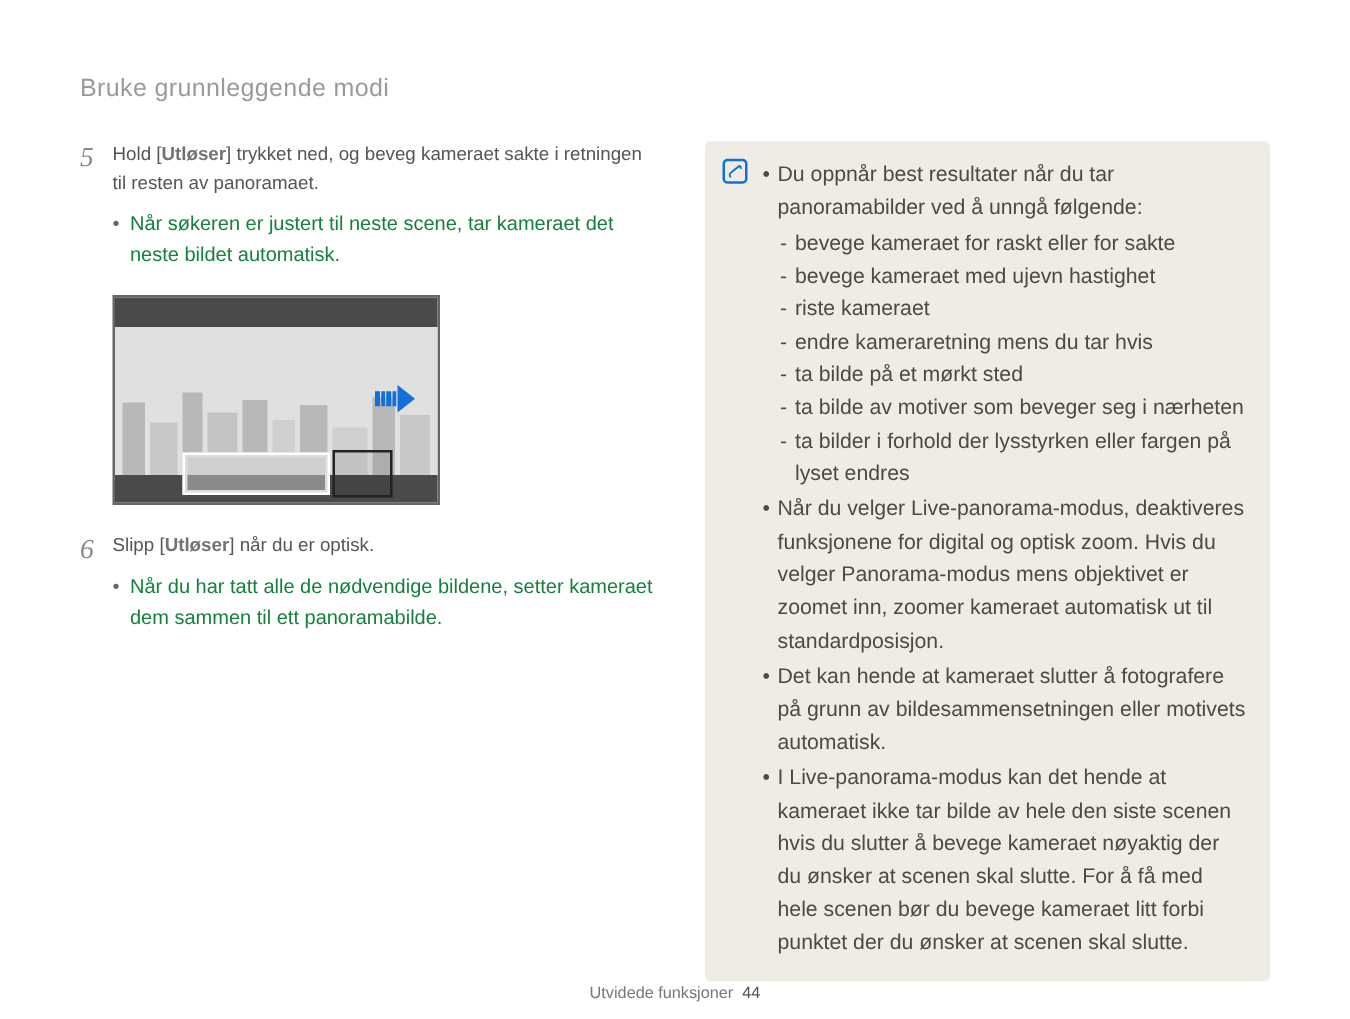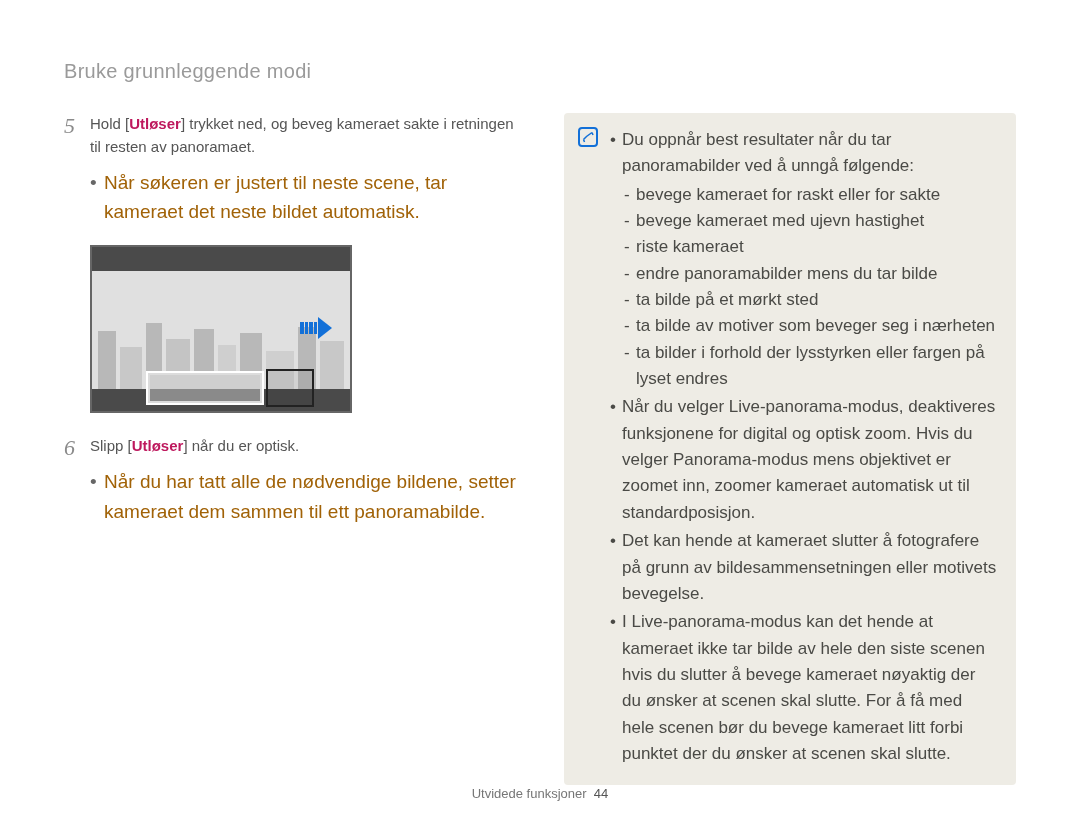--- a/index.html
+++ b/index.html
@@ -6,23 +6,23 @@
   html, body { width: 1080px; height: 815px; background: #fff; font-family: Arial, Helvetica, sans-serif; color: #5a5a5a; }
   .page { width: 1080px; height: 815px; position: relative; padding: 60px 64px 15px 64px; }
   .heading { font-size: 20px; font-weight: 300; color: #9a9a9a; letter-spacing: 0.3px; margin-bottom: 30px; }
   .cols { display: flex; gap: 40px; }
   .col-left { width: 460px; }
   .col-right { flex: 1; }
   .step { display: flex; margin-bottom: 18px; }
   .step-num { font-style: italic; font-family: Georgia, 'Times New Roman', serif; font-size: 22px; color: #8a8a8a; width: 26px; flex-shrink: 0; line-height: 1.2; }
   .step-body { flex: 1; }
   .step-title { font-size: 15px; color: #555; line-height: 1.5; }
-  .step-title .bold { font-weight: 700; color: #be185d; }
+  .step-title .bold { font-weight: 700; color: #737373; }
   .sub-list { list-style: none; margin-top: 10px; }
-  .sub-list li { position: relative; padding-left: 14px; font-size: 19px; color: #a16207; line-height: 1.55; }
+  .sub-list li { position: relative; padding-left: 14px; font-size: 16px; color: #15803d; line-height: 1.55; }
   .sub-list li::before { content: "•"; position: absolute; left: 0; top: 0; color: #666; }
   .illustration { width: 262px; height: 168px; margin: 12px 0 22px 26px; position: relative; background: #fff; }
   .illu-frame { position: absolute; inset: 0; border: 2px solid #666; }
   .sky { position: absolute; left: 2px; right: 2px; top: 2px; bottom: 24px; background: linear-gradient(#4a4a4a 0 24px, #e0e0e0 24px 100%); }
   .skyline { position: absolute; left: 2px; right: 2px; bottom: 24px; height: 80px; }
   .bldg { position: absolute; bottom: 0; background: #b8b8b8; }
   .b1 { left: 6px; width: 18px; height: 58px; }
   .b2 { left: 28px; width: 22px; height: 42px; background:#c8c8c8; }
   .b3 { left: 54px; width: 16px; height: 66px; }
   .b4 { left: 74px; width: 24px; height: 50px; background:#c4c4c4;}
@@ -127,28 +127,28 @@
               <path d="M3 17 L9 11 L20 3 M3 17 L5 22 M20 3 L22 8"></path>
             </svg>
         </div>
         <ul>
           <li>
             <span>Du oppnår best resultater når du tar panoramabilder ved å unngå følgende:</span>
             <ul class="dash-list">
               <li>bevege kameraet for raskt eller for sakte</li>
               <li>bevege kameraet med ujevn hastighet</li>
               <li>riste kameraet</li>
-              <li>endre panoramabilder mens du tar bilde</li>
+              <li>endre kameraretning mens du tar hvis</li>
               <li>ta bilde på et mørkt sted</li>
               <li>ta bilde av motiver som beveger seg i nærheten</li>
               <li>ta bilder i forhold der lysstyrken eller fargen på lyset endres</li>
             </ul>
           </li>
           <li>Når du velger Live-panorama-modus, deaktiveres funksjonene for digital og optisk zoom. Hvis du velger Panorama-modus mens objektivet er zoomet inn, zoomer kameraet automatisk ut til standardposisjon.</li>
-          <li>Det kan hende at kameraet slutter å fotografere på grunn av bildesammensetningen eller motivets bevegelse.</li>
+          <li>Det kan hende at kameraet slutter å fotografere på grunn av bildesammensetningen eller motivets automatisk.</li>
           <li>I Live-panorama-modus kan det hende at kameraet ikke tar bilde av hele den siste scenen hvis du slutter å bevege kameraet nøyaktig der du ønsker at scenen skal slutte. For å få med hele scenen bør du bevege kameraet litt forbi punktet der du ønsker at scenen skal slutte.</li>
         </ul>
       </div>
     </div>
   </div>
 
   <div class="footer">
     <span>Utvidede funksjoner</span>&nbsp;&nbsp;<span class="pnum">44</span>
   </div>
 </div>

